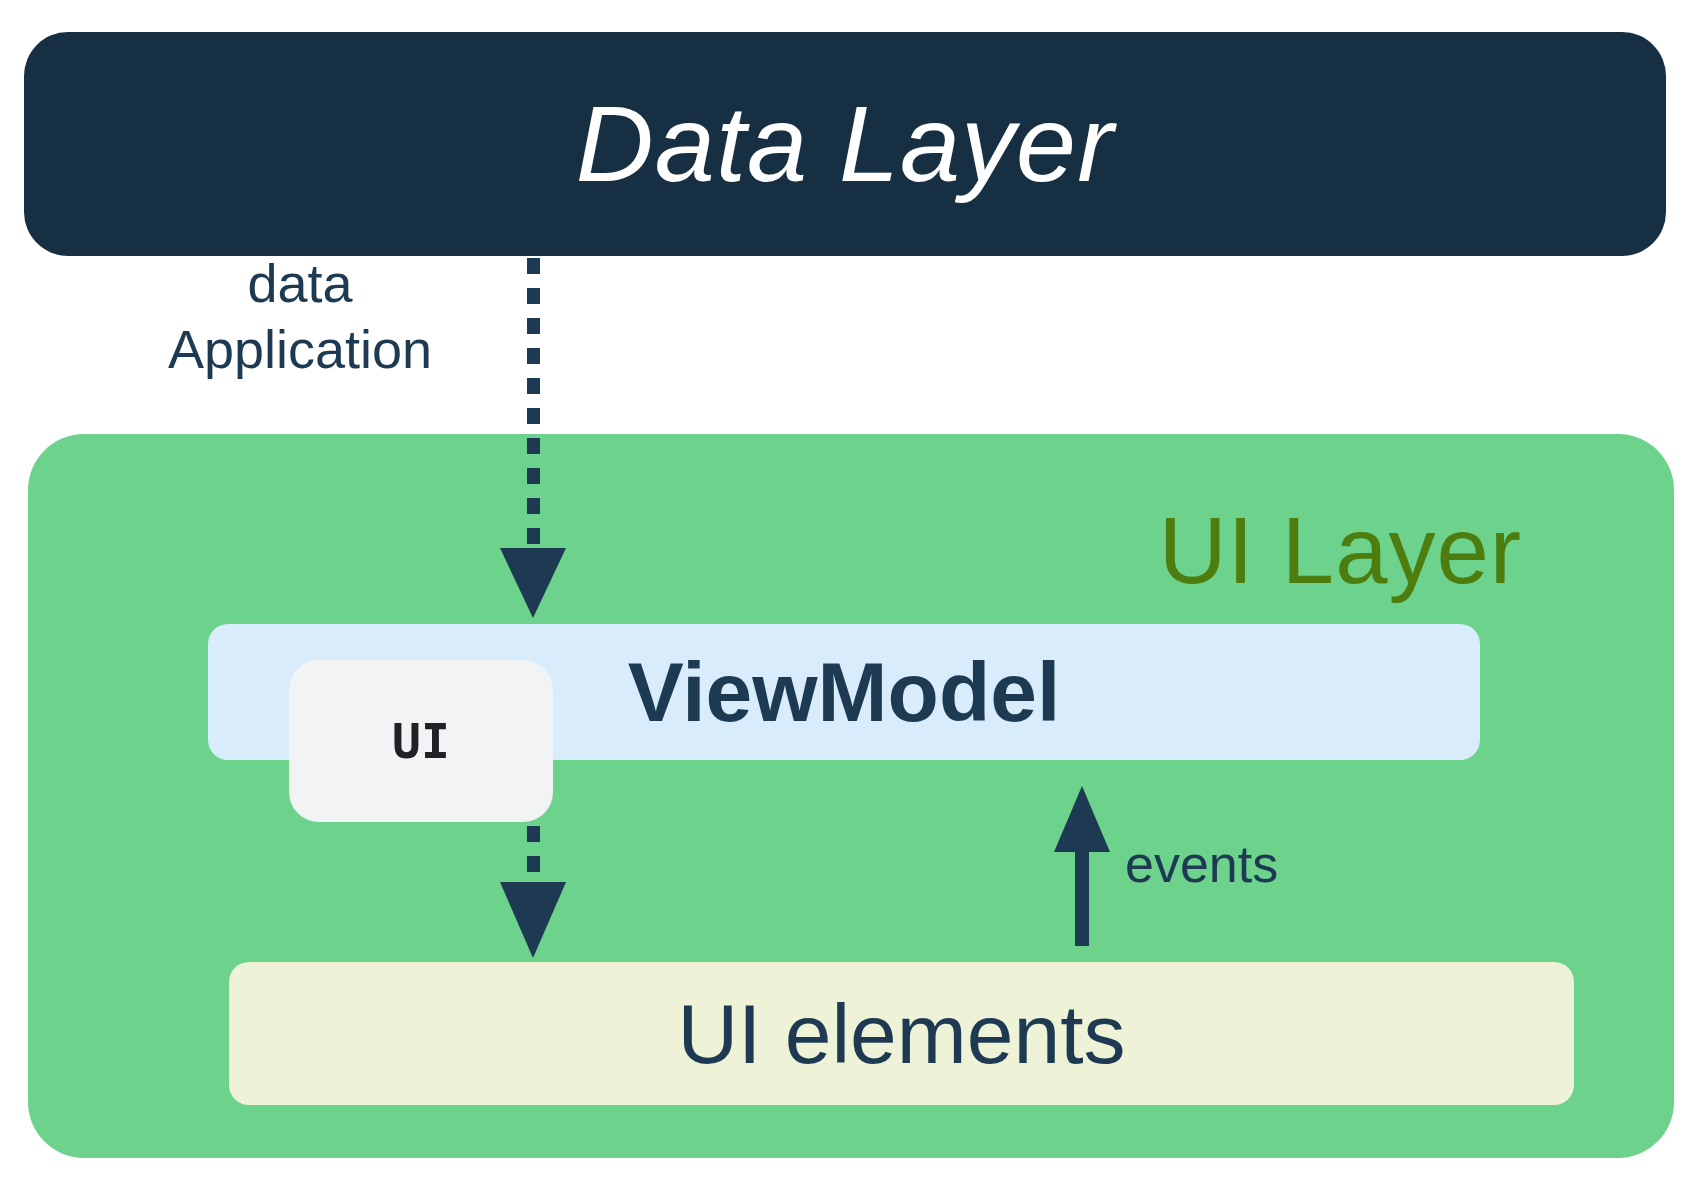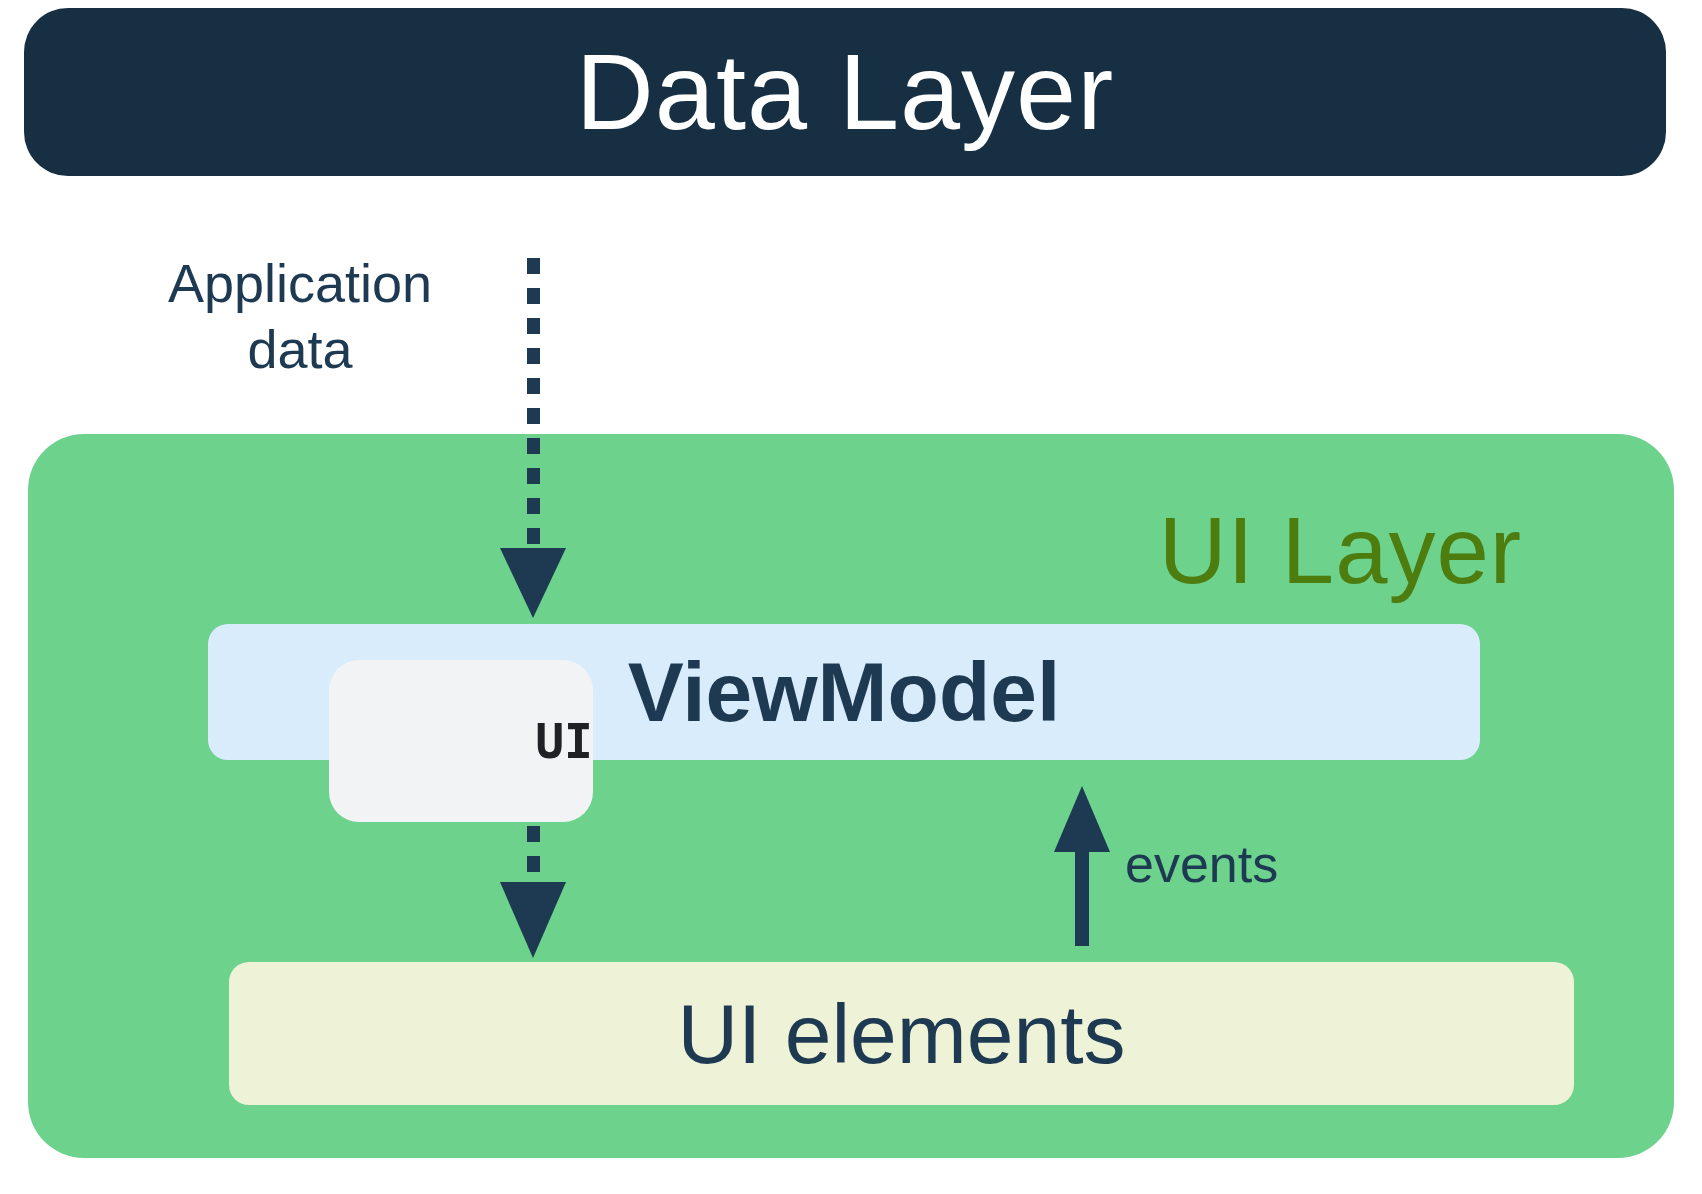--- a/index.html
+++ b/index.html
@@ -5,23 +5,23 @@
   html,body{margin:0;padding:0;background:#ffffff;}
   body{font-family:"Liberation Sans", sans-serif;}
   .canvas{
     position:relative;
     width:1702px;height:1194px;
     background:#ffffff;
     overflow:hidden;
   }
   
   .data-layer-box{
-    position:absolute;left:24px;top:8px;width:1642px;height:168px;
+    position:absolute;left:24px;top:32px;width:1642px;height:224px;
     background:#172f42;border-radius:44px;
-    display:flex;align-items:center;justify-content:center;
+    display:flex;align-items:center;justify-content:center;font-style:italic;
   }
   .data-layer-box .title{
     color:#ffffff;font-size:108px;font-weight:400;letter-spacing:1px;line-height:1;
   }
   .ui-layer-box{
     position:absolute;left:28px;top:434px;width:1646px;height:724px;
     background:#6dd28c;border-radius:56px;
   }
   .ui-layer-title{
     position:absolute;top:504px;right:180px;
@@ -32,23 +32,22 @@
     background:#d8ecfc;border-radius:20px;
     display:flex;align-items:center;justify-content:center;
     z-index:2;
   }
   .viewmodel-bar .bar-label{
     color:#1d3a52;font-size:84px;font-weight:700;line-height:1;
   }
   .ui-state-box{
     position:absolute;left:289px;top:660px;width:264px;height:162px;
     background:#f1f3f4;border-radius:30px;
-    display:flex;flex-direction:column;align-items:flex-end;justify-content:center;
+    display:flex;flex-direction:column;align-items:center;justify-content:center;
     z-index:3;
-    margin-left:40px;
   }
   .ui-state-box .mono-line{
     display:block;text-align:center;
     font-family:"DejaVu Sans Mono", monospace;font-weight:700;
     font-size:48px;line-height:70px;color:#202124;
   }
   .ui-elements-bar{
     position:absolute;left:181px;top:962px;width:1345px;height:143px;
     background:#eef2d6;border-radius:20px;
     display:flex;align-items:center;justify-content:center;
@@ -95,22 +94,22 @@
 </head>
 <body>
 
 <div class="canvas">
 
   <div class="data-layer-box">
     <span class="title">Data Layer</span>
   </div>
 
   <div class="app-data-label">
+    <span style="display:block">data</span>
     <span style="display:block">Application</span>
-    <span style="display:block">data</span>
   </div>
 
   <div class="ui-layer-box"></div>
   <div class="ui-layer-title">UI Layer</div>
 
   <div class="dotted-seg seg1"></div>
   <div class="arrowhead-down head1"></div>
 
   <div class="viewmodel-bar">
     <span class="bar-label">ViewModel</span>

